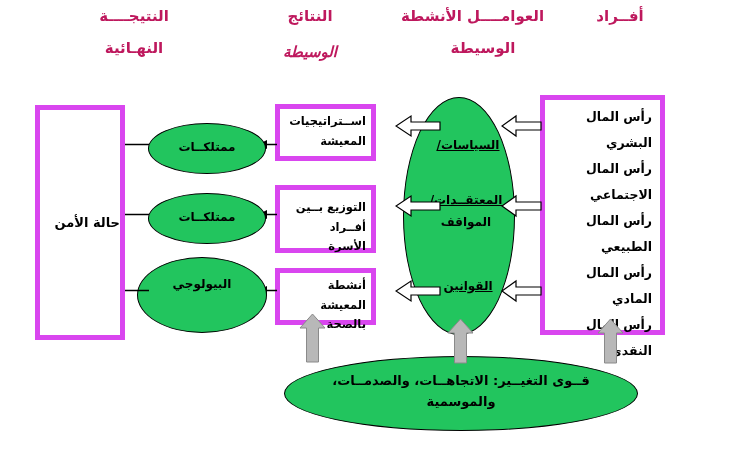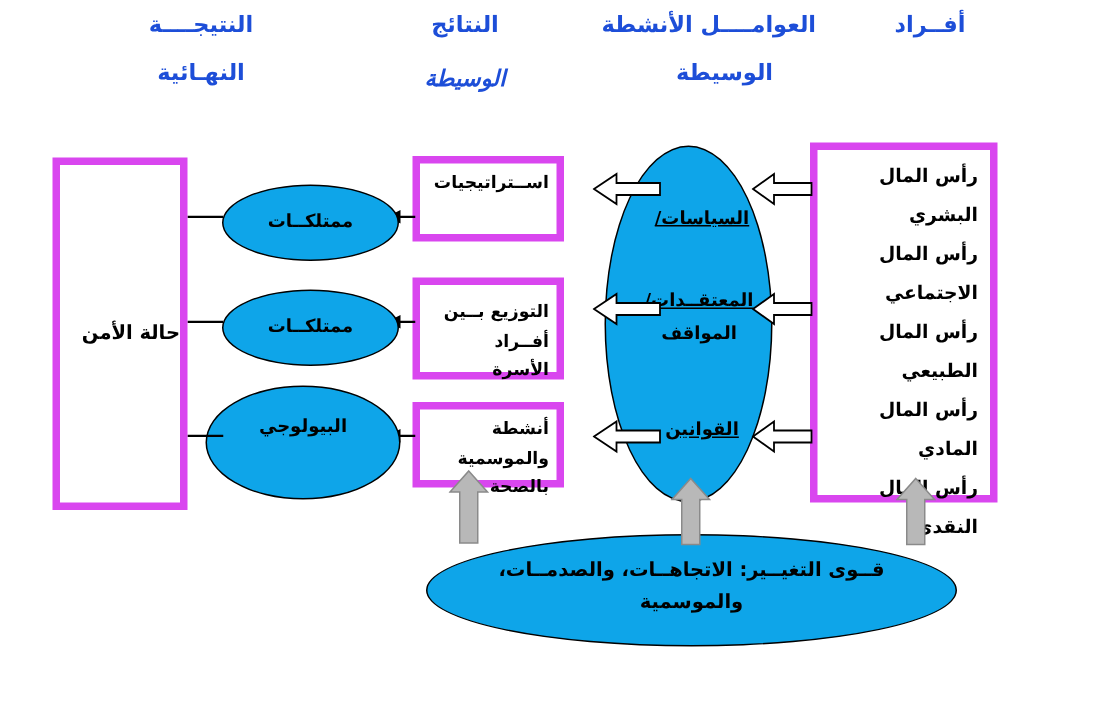--- a/index.html
+++ b/index.html
@@ -1,21 +1,21 @@
 <!DOCTYPE html>
 <html lang="ar"><head>
 <meta charset="utf-8">
 <style>
   html,body{margin:0;padding:0;background:#ffffff;}
   body{font-family:"DejaVu Sans", sans-serif;}
   #canvas{position:relative;width:732px;height:468px;background:#ffffff;direction:rtl;overflow:hidden;}
   .abs{position:absolute;}
-  .hdr{font-weight:bold;font-size:15px;text-align:center;white-space:nowrap;color:#1d4ed8;}
+  .hdr{font-weight:bold;font-size:15px;text-align:center;white-space:nowrap;color:#be185d;}
   .rect{border:5px solid #d946ef;background:#fff;}
-  .ell{border:1px solid #000;border-radius:50%;background:#0ea5e9;}
+  .ell{border:1px solid #000;border-radius:50%;background:#22c55e;}
   .txt{font-weight:bold;font-size:12px;color:#000;line-height:1.5;}
   .center{text-align:center;}
   .right{text-align:right;}
   .underline{text-decoration:underline;}
   .italic{font-style:italic;}
   svg{display:block;}
 </style>
 </head>
 <body>
 
@@ -62,31 +62,32 @@
   <svg class="abs" style="left:395px;top:194px" width="46" height="24" viewBox="0 0 46 24">
       <path d="M45 8 L16 8 L16 2 L1 12 L16 22 L16 16 L45 16 Z" fill="#ffffff" stroke="#000000" stroke-width="1.2"></path>
     </svg>
   <svg class="abs" style="left:395px;top:279px" width="46" height="24" viewBox="0 0 46 24">
       <path d="M45 8 L16 8 L16 2 L1 12 L16 22 L16 16 L45 16 Z" fill="#ffffff" stroke="#000000" stroke-width="1.2"></path>
     </svg>
 
   <div class="abs rect" style="left:275px;top:104px;width:91px;height:47px">
     <div class="txt right" style="padding:3px 5px 0 2px;font-size:11.5px;line-height:1.7">
       <div>اســتراتيجيات</div>
+      <div>المعيشة</div>
     </div>
   </div>
   <div class="abs rect" style="left:275px;top:185px;width:91px;height:58px">
     <div class="txt right" style="padding:8px 5px 0 2px;font-size:11.5px;line-height:1.7">
       <div>التوزيع بــين أفــراد</div>
       <div>الأسرة</div>
     </div>
   </div>
   <div class="abs rect" style="left:275px;top:268px;width:91px;height:47px">
     <div class="txt right" style="padding:3px 5px 0 2px;font-size:11.5px;line-height:1.7">
-      <div>أنشطة والموسمية</div>
+      <div>أنشطة المعيشة</div>
       <div>بالصحة</div>
     </div>
   </div>
 
   <svg class="abs" style="left:258px;top:138px" width="19" height="13" viewBox="0 0 19 13">
       <line x1="19" y1="6.5" x2="8" y2="6.5" stroke="#000" stroke-width="1.5"></line>
       <path d="M9 2 L0 6.5 L9 11 Z" fill="#000"></path>
     </svg>
   <svg class="abs" style="left:258px;top:208px" width="19" height="13" viewBox="0 0 19 13">
       <line x1="19" y1="6.5" x2="8" y2="6.5" stroke="#000" stroke-width="1.5"></line>

